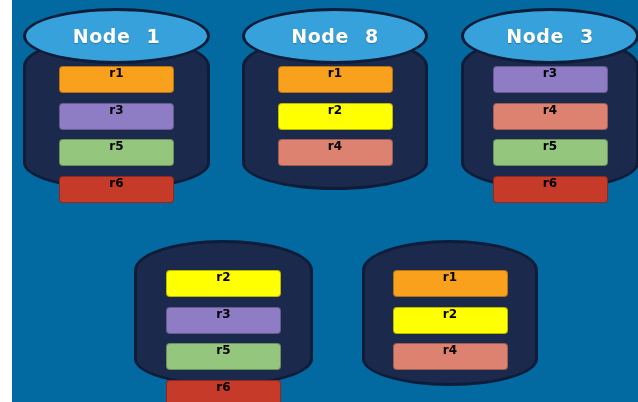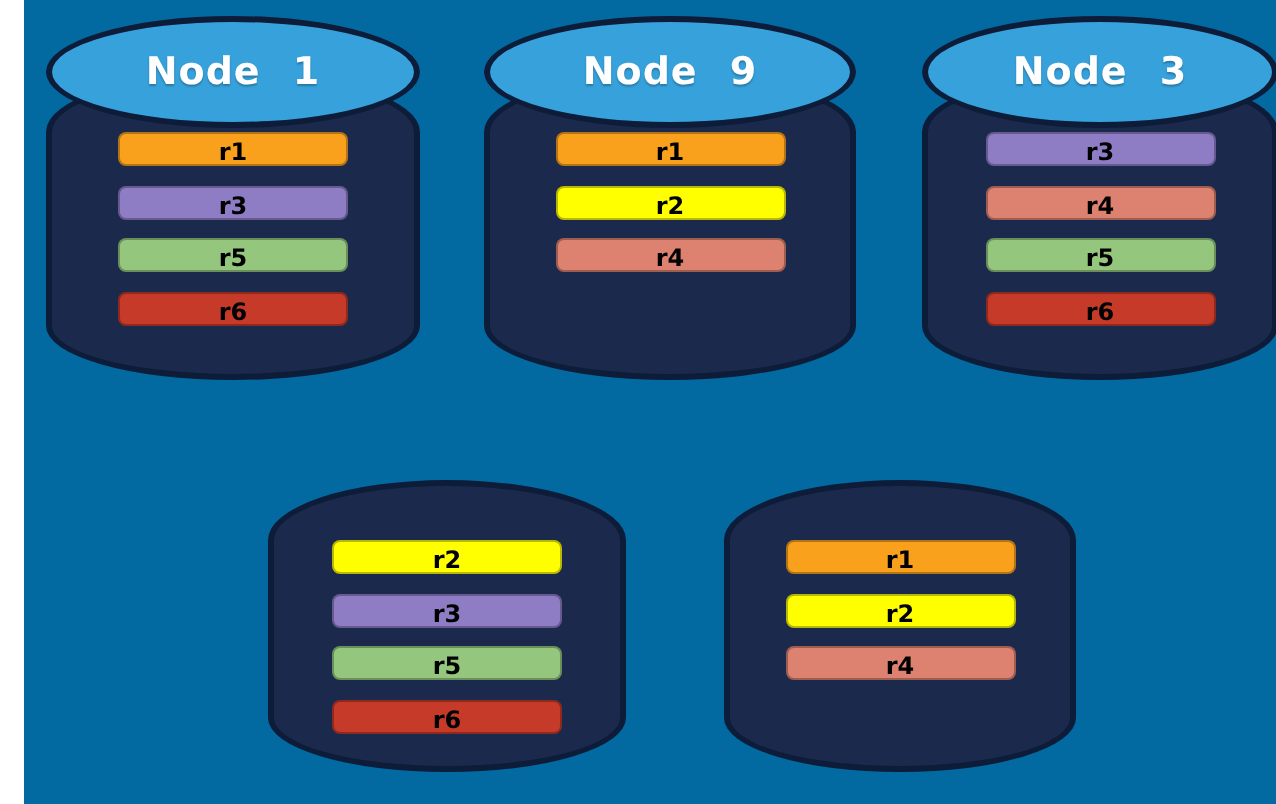--- a/index.html
+++ b/index.html
@@ -48,26 +48,26 @@
     left: 0; right: 0;
     top: 58px;
     display: flex;
     flex-direction: column;
     align-items: center;
     gap: 9.5px;
     z-index: 3;
   }
   .bar {
     width: 115px;
-    height: 17px;
+    height: 27px;
     box-sizing: border-box;
     border-radius: 4px;
     border: 1px solid rgba(0,0,0,0.28);
     display: flex;
-    align-items: flex-end;
+    align-items: flex-start;
     justify-content: center;
   }
   .bar-label {
     color: var(--bar-text, #000000);
     font-size: 12px;
     font-weight: bold;
     line-height: 1;
   }
 </style>
 </head>
@@ -90,21 +90,21 @@
           <span class="bar-label">r5</span>
         </div>
         <div class="bar" style="background: rgb(197, 58, 40);">
           <span class="bar-label">r6</span>
         </div>
       </div>
   </div>
     <div class="node" style="left: 230px; top: 8px; width: 186px; height: 182px;">
     <div class="cyl-body"></div>
     <div class="cyl-top">
-      <span class="node-title">Node 9</span>
+      <span class="node-title">Node 8</span>
     </div>
     <div class="bars">
         <div class="bar" style="background: rgb(249, 161, 28);">
           <span class="bar-label">r1</span>
         </div>
         <div class="bar" style="background: rgb(255, 255, 0);">
           <span class="bar-label">r2</span>
         </div>
         <div class="bar" style="background: rgb(221, 129, 112);">
           <span class="bar-label">r4</span>

